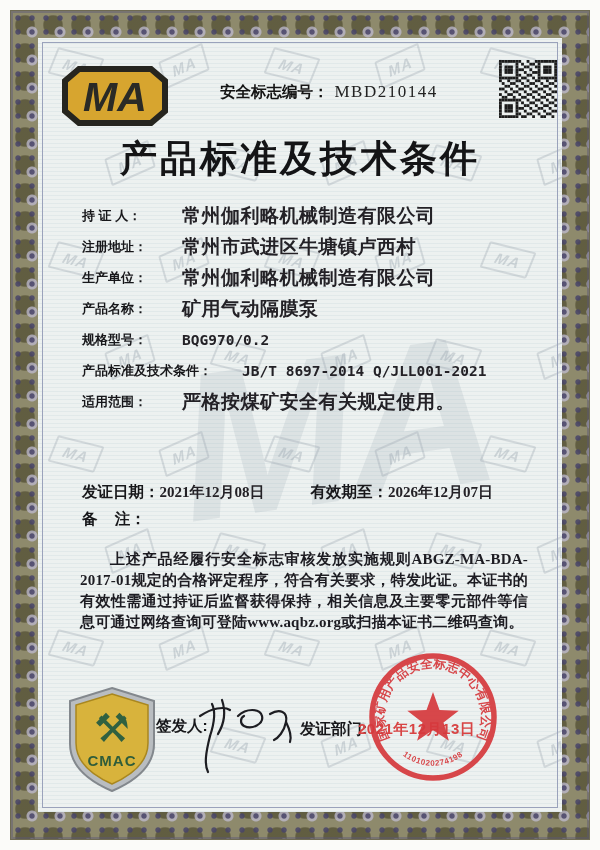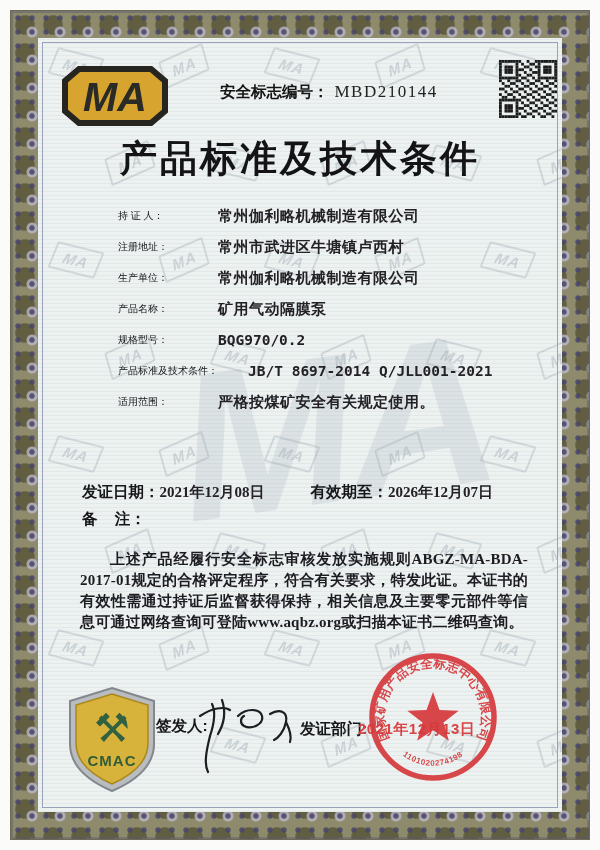--- a/index.html
+++ b/index.html
@@ -58,23 +58,23 @@
 
   .title{
     position:absolute;left:0;right:0;top:96px;text-align:center;
     font-family:"Liberation Serif",serif;font-weight:900;font-size:37px;
     letter-spacing:3px;color:#141416;
   }
 
   
   .fields{position:absolute;left:44px;right:24px;top:168px;}
   .row{display:flex;align-items:flex-start;margin-bottom:11px;line-height:20px;}
-  .row .lbl{font-weight:normal;font-size:10px;color:#17171a;white-space:pre;min-width:100px;flex:none;margin-left:36px;}
+  .row .lbl{font-weight:bold;font-size:13px;color:#17171a;white-space:pre;min-width:100px;flex:none;}
   .row .val{
-    font-family:"Liberation Serif",serif;font-weight:bold;font-size:15px;
+    font-family:"Liberation Serif",serif;font-weight:bold;font-size:19px;
     color:#232126;letter-spacing:.5px;
   }
   .row.long .lbl{min-width:0;}
   .row.long .val{margin-left:30px;}
   .val.mono{font-family:"DejaVu Sans Mono","Liberation Mono",monospace;font-size:14.5px;letter-spacing:0;}
 
   .dates{position:absolute;left:44px;top:444px;display:flex;align-items:baseline;white-space:nowrap;}
   .dates .lbl{font-weight:bold;font-size:15.5px;color:#17171a;}
   .dates .val{font-family:"Liberation Serif",serif;font-weight:bold;font-size:15px;color:#232126;margin-left:0;}
   .dates .val2gap{margin-left:46px;}

